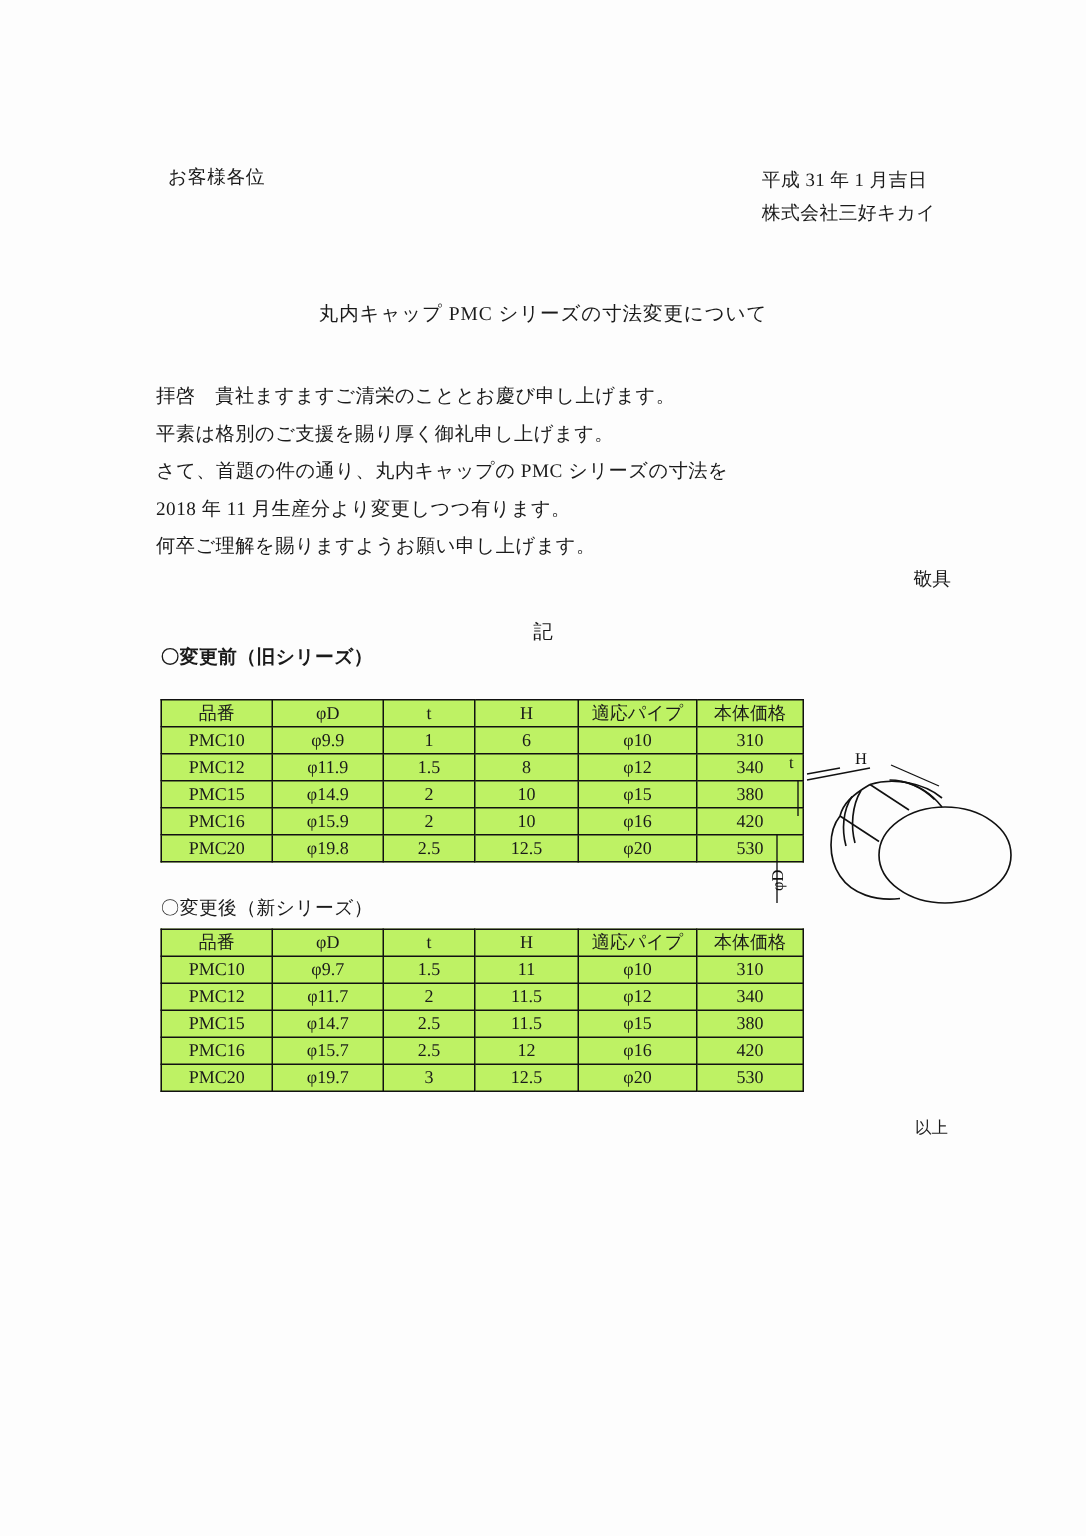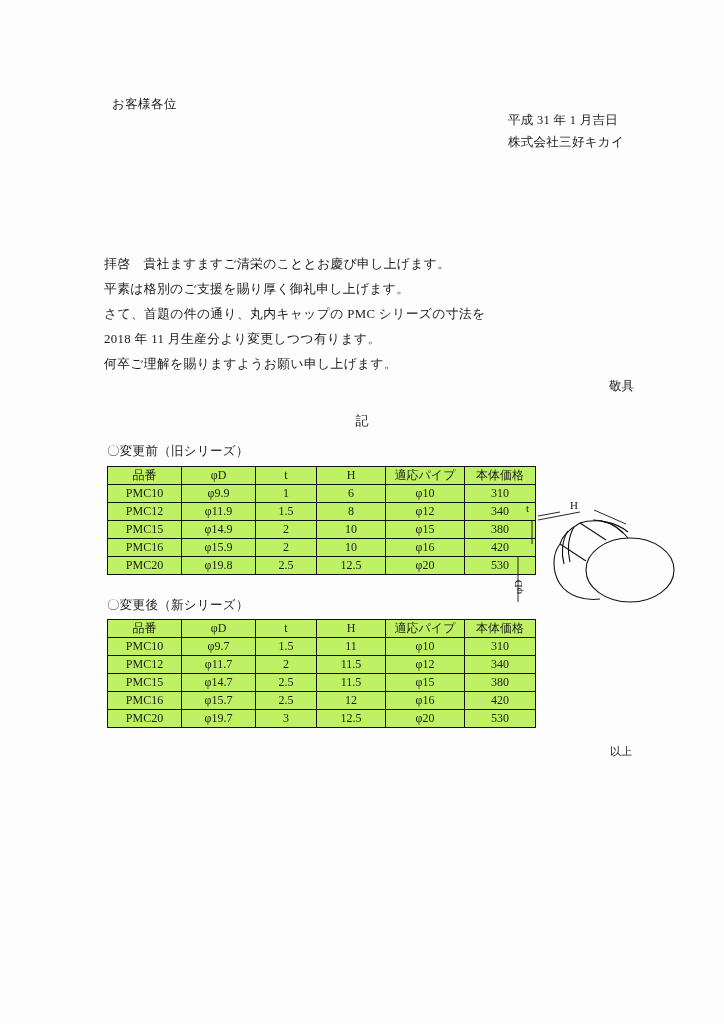--- a/index.html
+++ b/index.html
@@ -18,21 +18,21 @@
   .page {
     position: absolute;
     left: 0; top: 0;
     width: 724px;
     height: 1024px;
     background: #fdfdfd;
   }
   .addressee {
     position: absolute;
     left: 112px;
-    top: 96px;
+    top: 110px;
     font-size: 12.5px;
     letter-spacing: 0.4px;
     text-align: center;
   }
   .date-block {
     position: absolute;
     right: 100px;
     top: 110px;
     text-align: left;
     font-size: 12.5px;
@@ -72,21 +72,21 @@
     top: 412px;
     width: 724px;
     text-align: center;
     font-size: 13px;
   }
   .section-label {
     position: absolute;
     font-size: 12.5px;
     letter-spacing: 0.3px;
   }
-  .sec1-label { left: 107px; top: 443px; }
+  .sec1-label { left: 107px; top: 430px; font-weight: bold; }
   .sec2-label { left: 107px; top: 597px; }
 
   table.spec {
     position: absolute;
     border-collapse: collapse;
     font-family: "Liberation Serif", "DejaVu Serif", serif;
     font-size: 12px;
     background: #bef264;
   }
   table.spec.t1 { left: 107px; top: 466px; }
@@ -127,20 +127,21 @@
 
 <div class="page">
 
   <div class="addressee">お客様各位</div>
 
   <div class="date-block">
     <div>平成 31 年 1 月吉日</div>
     <div>株式会社三好キカイ</div>
   </div>
 
+  <div class="doc-title">丸内キャップ PMC シリーズの寸法変更について</div>
 
   <div class="body-text">
     <p>拝啓　貴社ますますご清栄のこととお慶び申し上げます。</p>
     <p>平素は格別のご支援を賜り厚く御礼申し上げます。</p>
     <p>さて、首題の件の通り、丸内キャップの PMC シリーズの寸法を</p>
     <p>2018 年 11 月生産分より変更しつつ有ります。</p>
     <p>何卒ご理解を賜りますようお願い申し上げます。</p>
   </div>
 
   <div class="closing">敬具</div>

